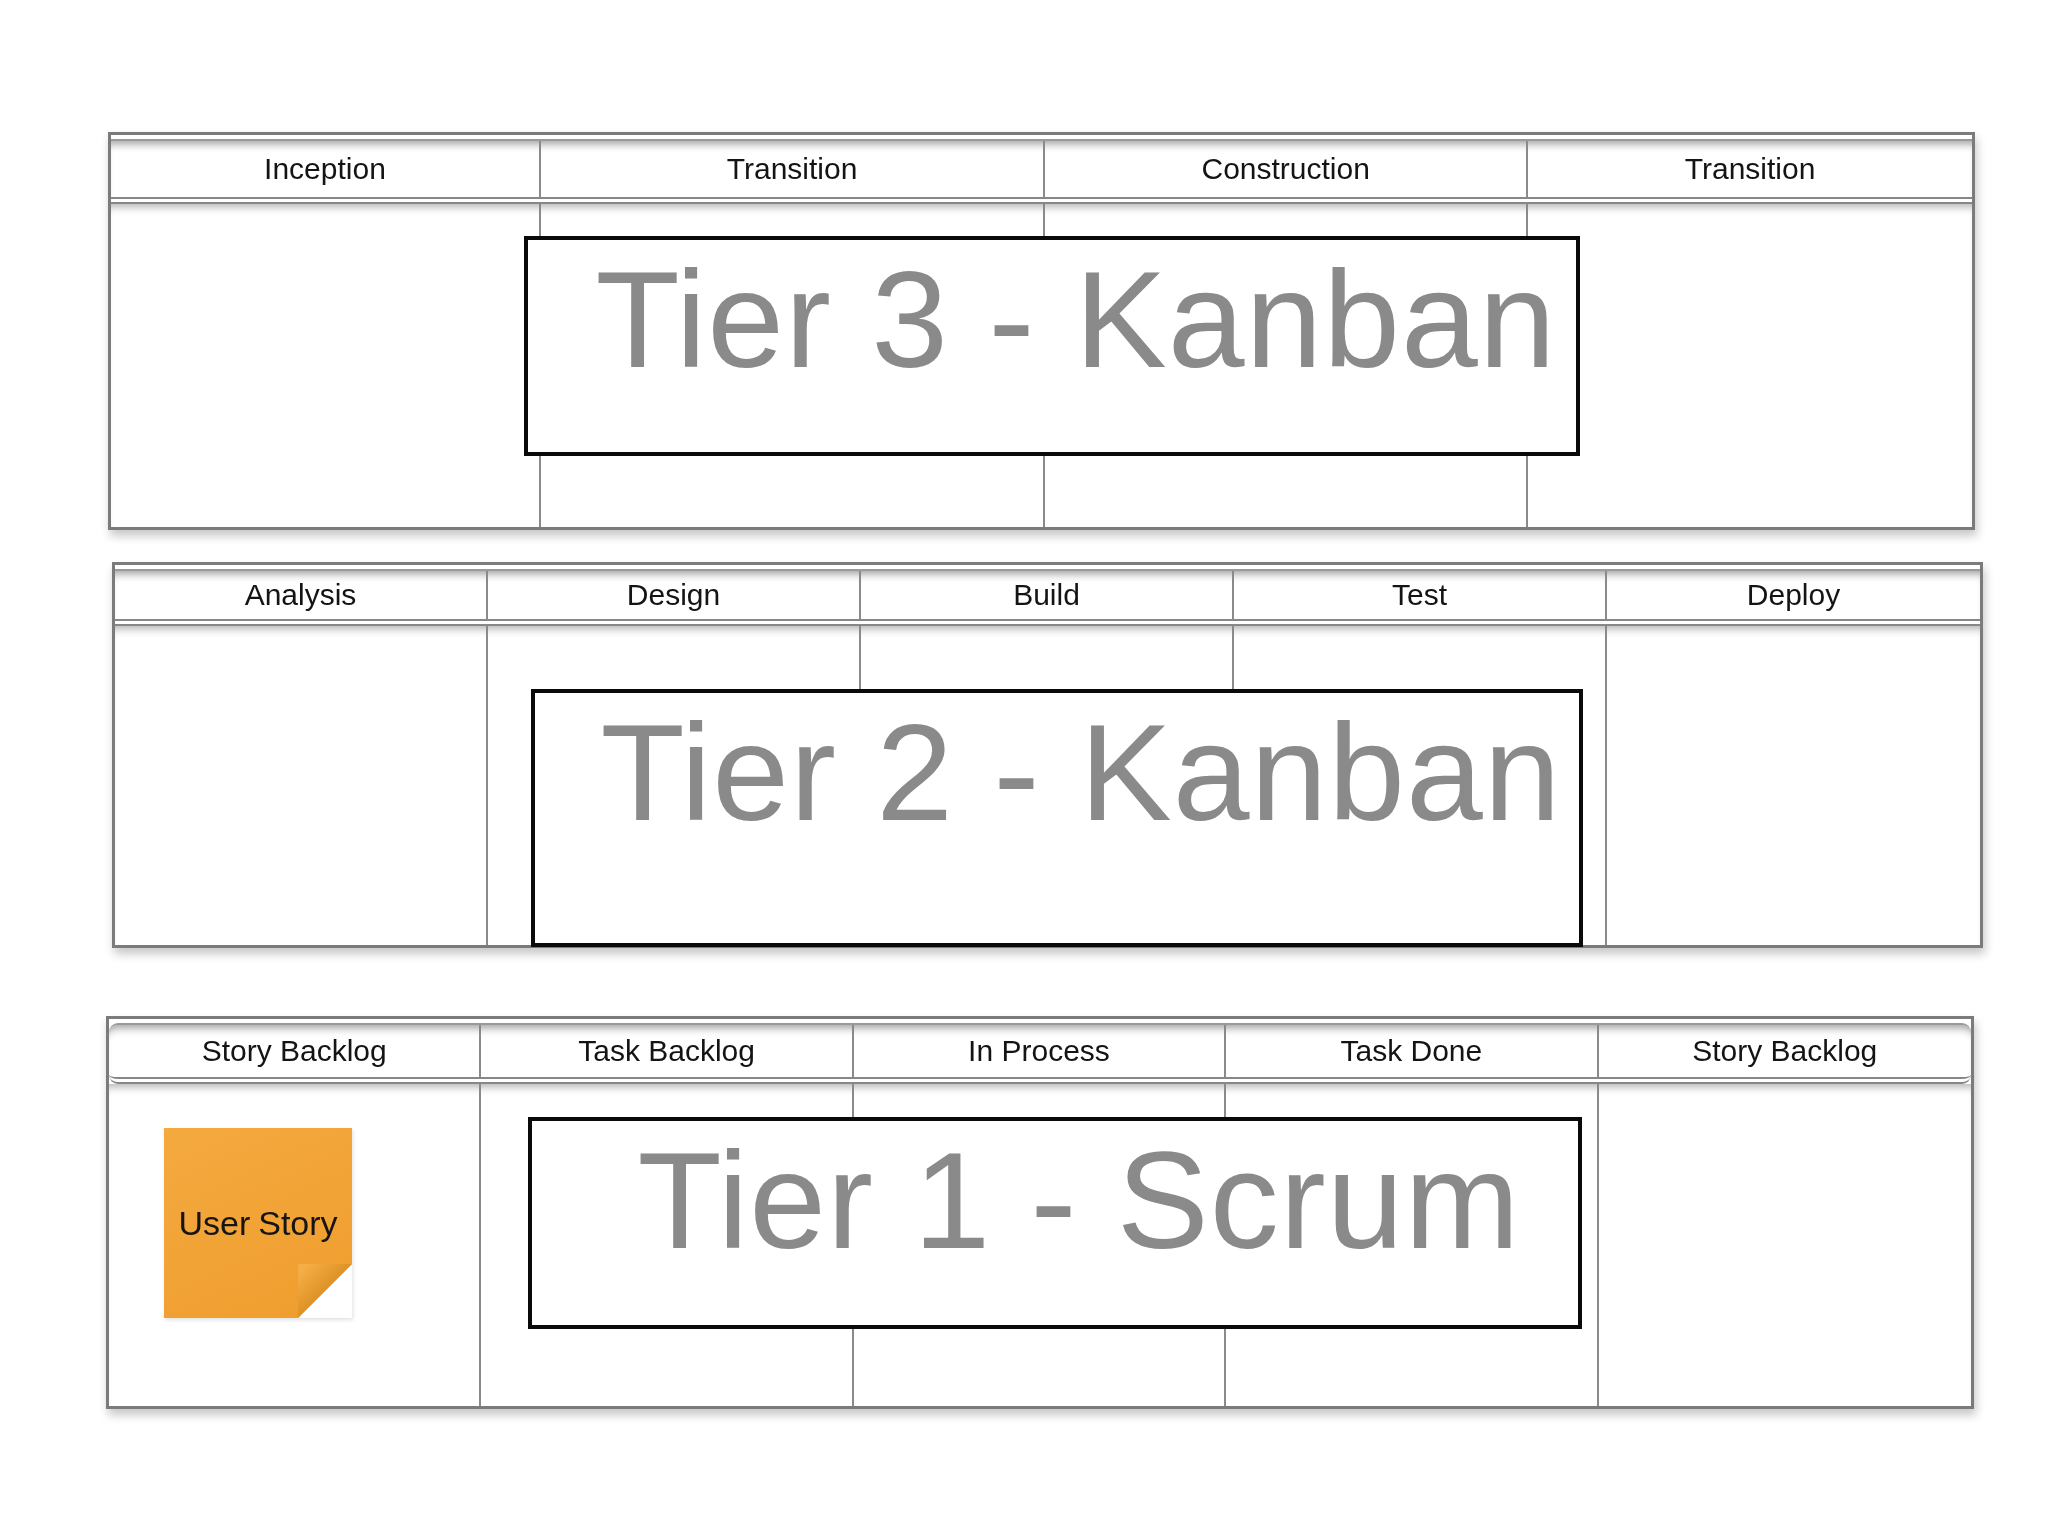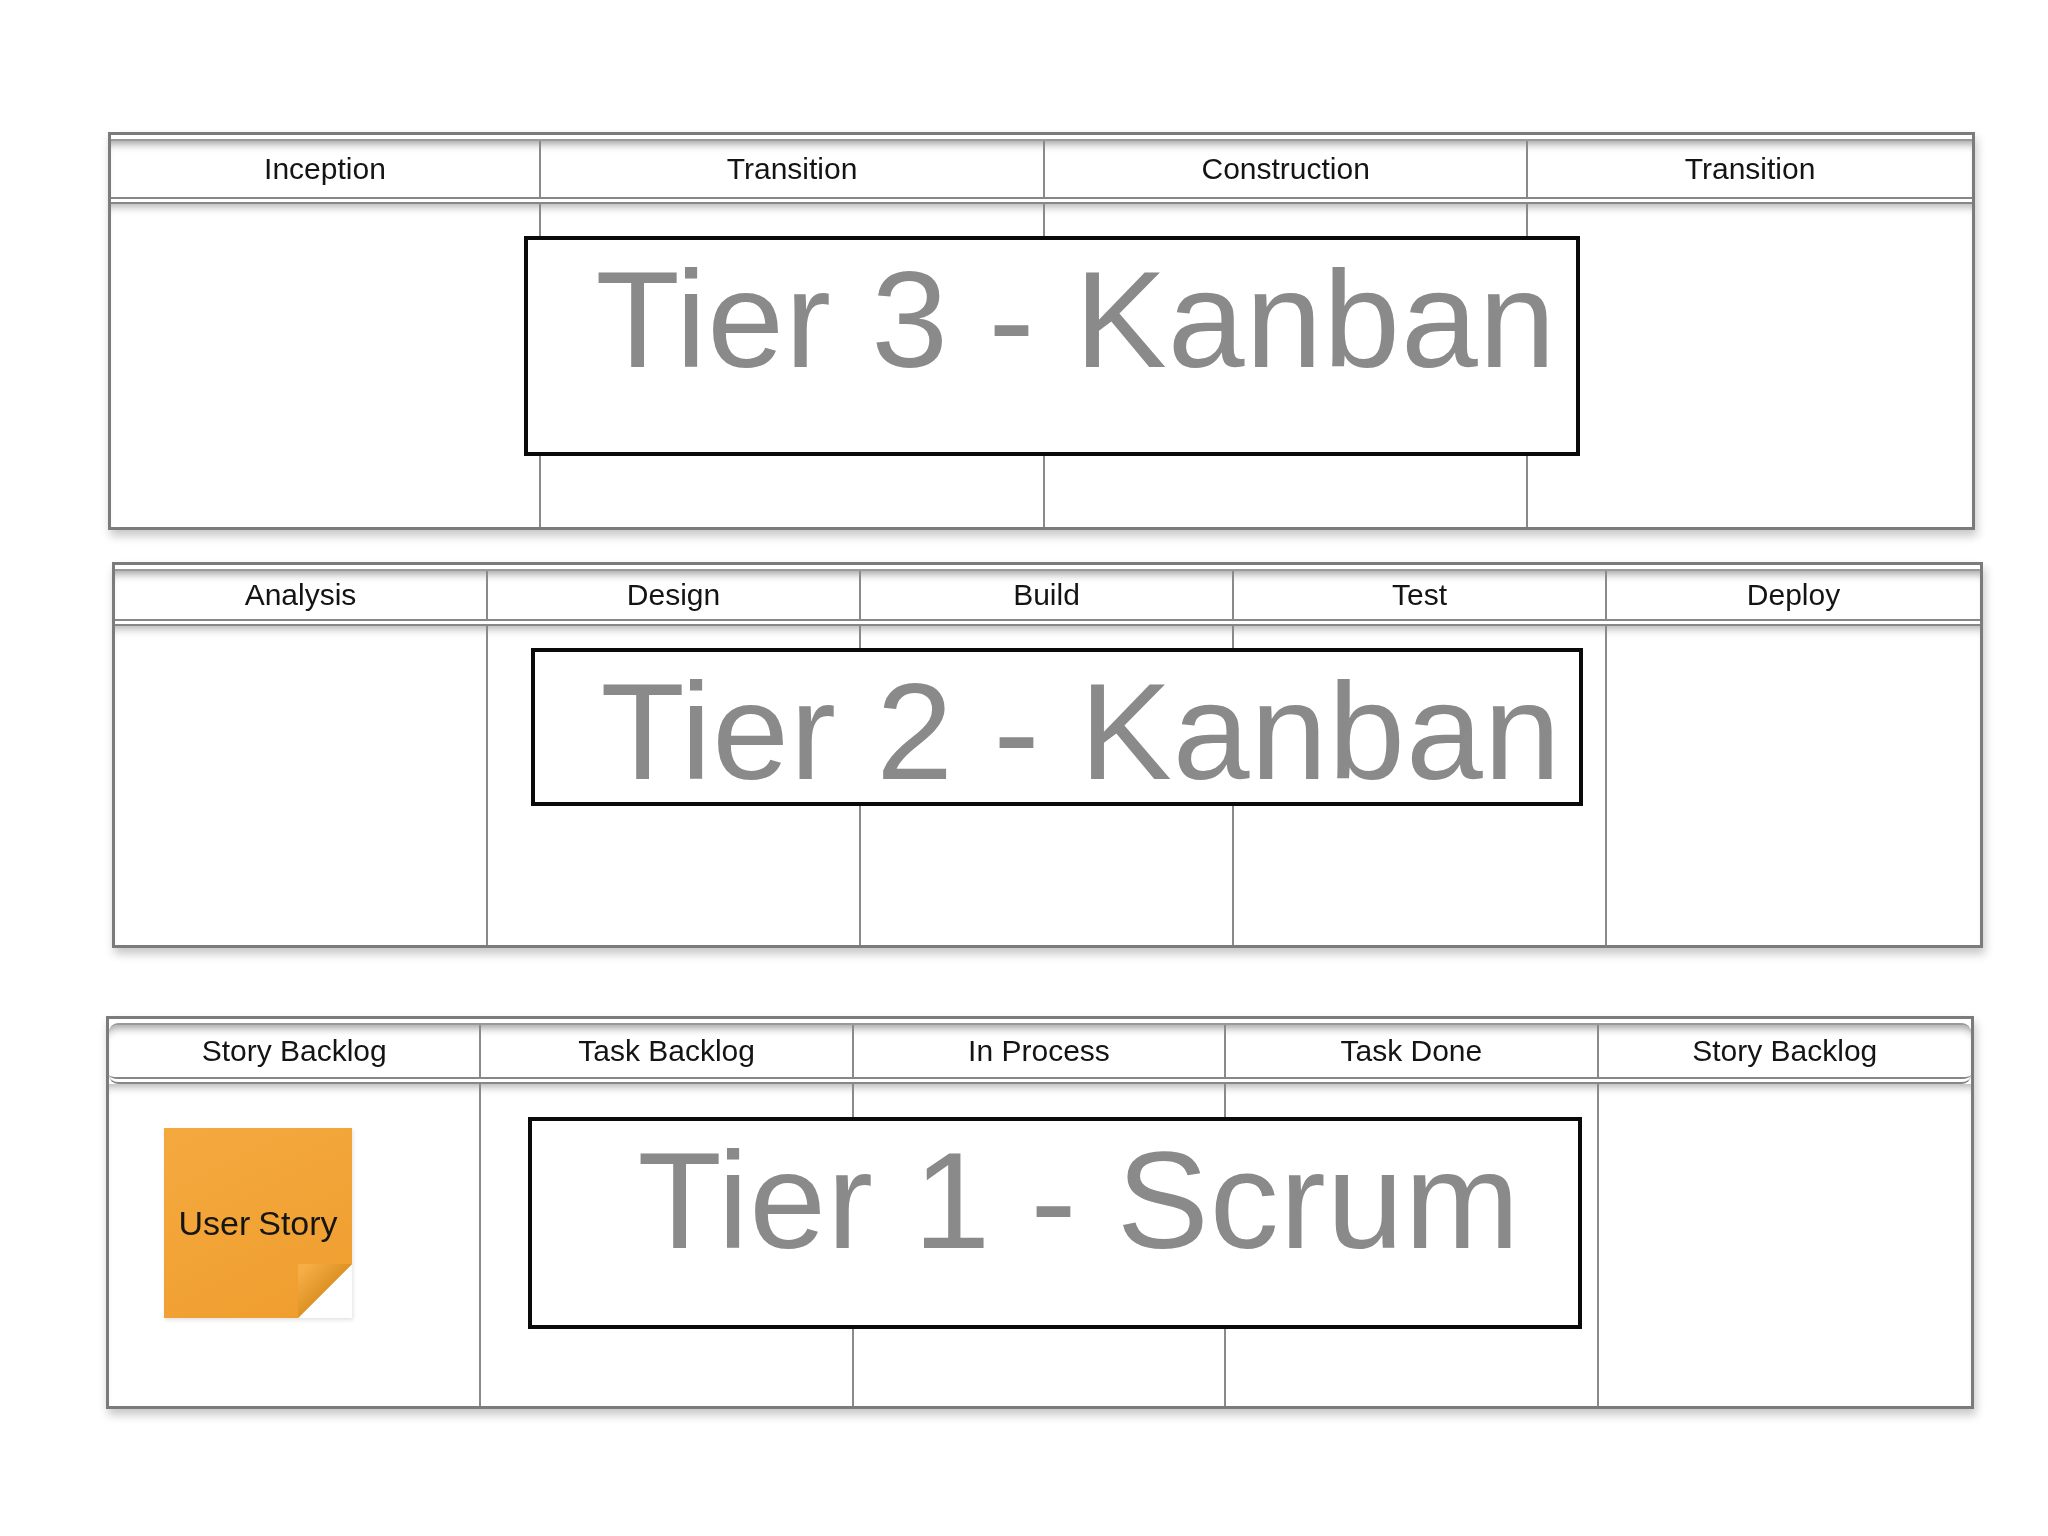--- a/index.html
+++ b/index.html
@@ -48,21 +48,21 @@
   .w20  { width:20%; }
 
   
   .tier-box {
     position:absolute; z-index:5; background:#ffffff;
     border:4px solid #0a0a0a; box-sizing:border-box;
     display:flex; justify-content:center;
     color:#8a8a8a; font-size:138px; letter-spacing:1px; white-space:nowrap;padding-left:48px;
   }
   .tier-box3 { left:524px; top:236px;  width:1056px; height:220px; }
-  .tier-box2 { left:531px; top:648px;  width:1052px; height:158px; }
+  .tier-box2 { left:531px; top:689px;  width:1052px; height:258px; }
   .tier-box1 { left:528px; top:1117px; width:1054px; height:212px; }
 
   
   .sticky {
     position:absolute; left:164px; top:1128px; width:188px; height:190px;
     background:linear-gradient(155deg,#f4a93f 0%,#f1a133 70%,#ee9d2c 100%);
     z-index:6; display:flex; flex-direction:row;
     align-items:center; justify-content:center; gap:8px;
     box-shadow:1px 2px 4px rgba(0,0,0,.12);
   }

